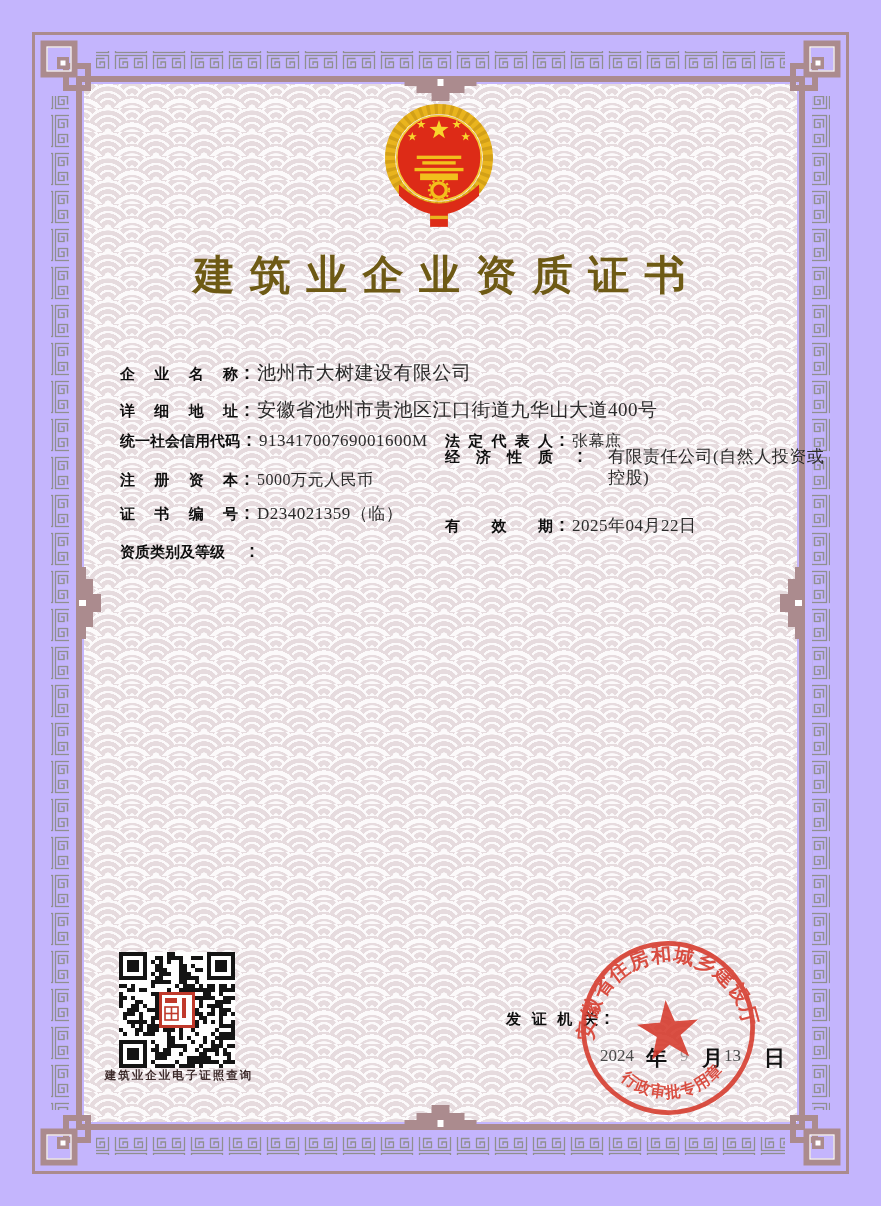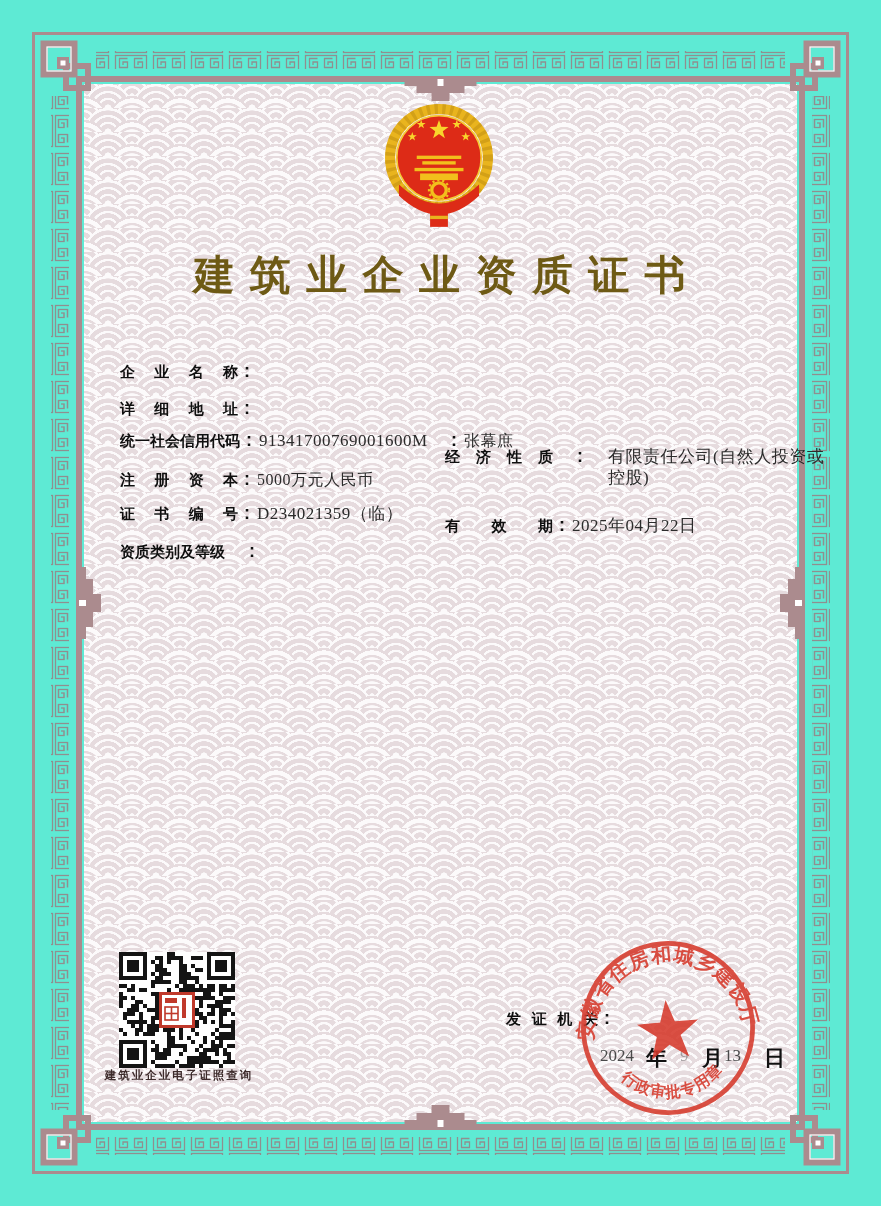--- a/index.html
+++ b/index.html
@@ -1,16 +1,16 @@
 <!DOCTYPE html>
 <html><head>
 <meta charset="utf-8">
 <style>
   html,body{margin:0;padding:0;background:#ffffff;}
-  .page{position:relative;width:881px;height:1206px;background:#5eead4;overflow:hidden;
+  .page{position:relative;width:881px;height:1206px;background:#c4b5fd;overflow:hidden;
         font-family:"Liberation Sans",sans-serif;}
   
   .content-bg{position:absolute;left:84px;top:84px;width:713px;height:1038px;
     background-color:#fcfafb;
     background-image:
       radial-gradient(circle at 100% 150%, #fcfafb 24%, #e6dbde 25%, #e6dbde 28%, #fcfafb 29%, #fcfafb 36%, #e6dbde 36%, #e6dbde 40%, transparent 40%, transparent),
       radial-gradient(circle at 0 150%, #fcfafb 24%, #e6dbde 25%, #e6dbde 28%, #fcfafb 29%, #fcfafb 36%, #e6dbde 36%, #e6dbde 40%, transparent 40%, transparent),
       radial-gradient(circle at 50% 100%, #fcfafb 10%, #e6dbde 11%, #e6dbde 23%, #fcfafb 24%, #fcfafb 30%, #e6dbde 31%, #e6dbde 43%, #fcfafb 44%, #fcfafb 50%, #e6dbde 51%, #e6dbde 63%, #fcfafb 64%, #fcfafb 71%, transparent 71%, transparent),
       radial-gradient(circle at 100% 50%, #fcfafb 5%, #e6dbde 6%, #e6dbde 15%, #fcfafb 16%, #fcfafb 20%, #e6dbde 21%, #e6dbde 30%, #fcfafb 31%, #fcfafb 35%, #e6dbde 36%, #e6dbde 45%, #fcfafb 46%, #fcfafb 49%, transparent 50%, transparent),
       radial-gradient(circle at 0 50%, #fcfafb 5%, #e6dbde 6%, #e6dbde 15%, #fcfafb 16%, #fcfafb 20%, #e6dbde 21%, #e6dbde 30%, #fcfafb 31%, #fcfafb 35%, #e6dbde 36%, #e6dbde 45%, #fcfafb 46%, #fcfafb 49%, transparent 50%, transparent);
@@ -115,34 +115,37 @@
     </g>
     <circle cx="50" cy="81" r="6.5" fill="none" stroke="#f2c01c" stroke-width="3"></circle>
     <circle cx="50" cy="81" r="9" fill="none" stroke="#f2c01c" stroke-width="2" stroke-dasharray="2 2.5"></circle>
   </svg>
 
   <div class="cert-title">建 筑 业 企 业 资 质 证 书</div>
 
   <div class="frow" style="left:120px;top:361px;">
     <span class="flabel">企 业 名 称</span>
     <span class="fcolon">:</span>
+    <span class="fvalue v19">池州市大树建设有限公司</span>
   </div>
 
   <div class="frow" style="left:120px;top:398px;">
     <span class="flabel">详 细 地 址</span>
     <span class="fcolon">:</span>
+    <span class="fvalue v19">安徽省池州市贵池区江口街道九华山大道400号</span>
   </div>
 
   <div class="frow" style="left:120px;top:430px;">
     <span class="flabel cond">统一社会信用代码</span>
     <span class="fcolon">:</span>
     <span class="fvalue v17">91341700769001600M</span>
   </div>
 
   <div class="frow" style="left:445px;top:430px;">
+    <span class="flabel right-col">法 定 代 表 人</span>
     <span class="fcolon">:</span>
     <span class="fvalue v18">张幕庶</span>
   </div>
 
   <div class="frow" style="left:120px;top:469px;">
     <span class="flabel">注 册 资 本</span>
     <span class="fcolon">:</span>
     <span class="fvalue v18">5000万元人民币</span>
   </div>
 

